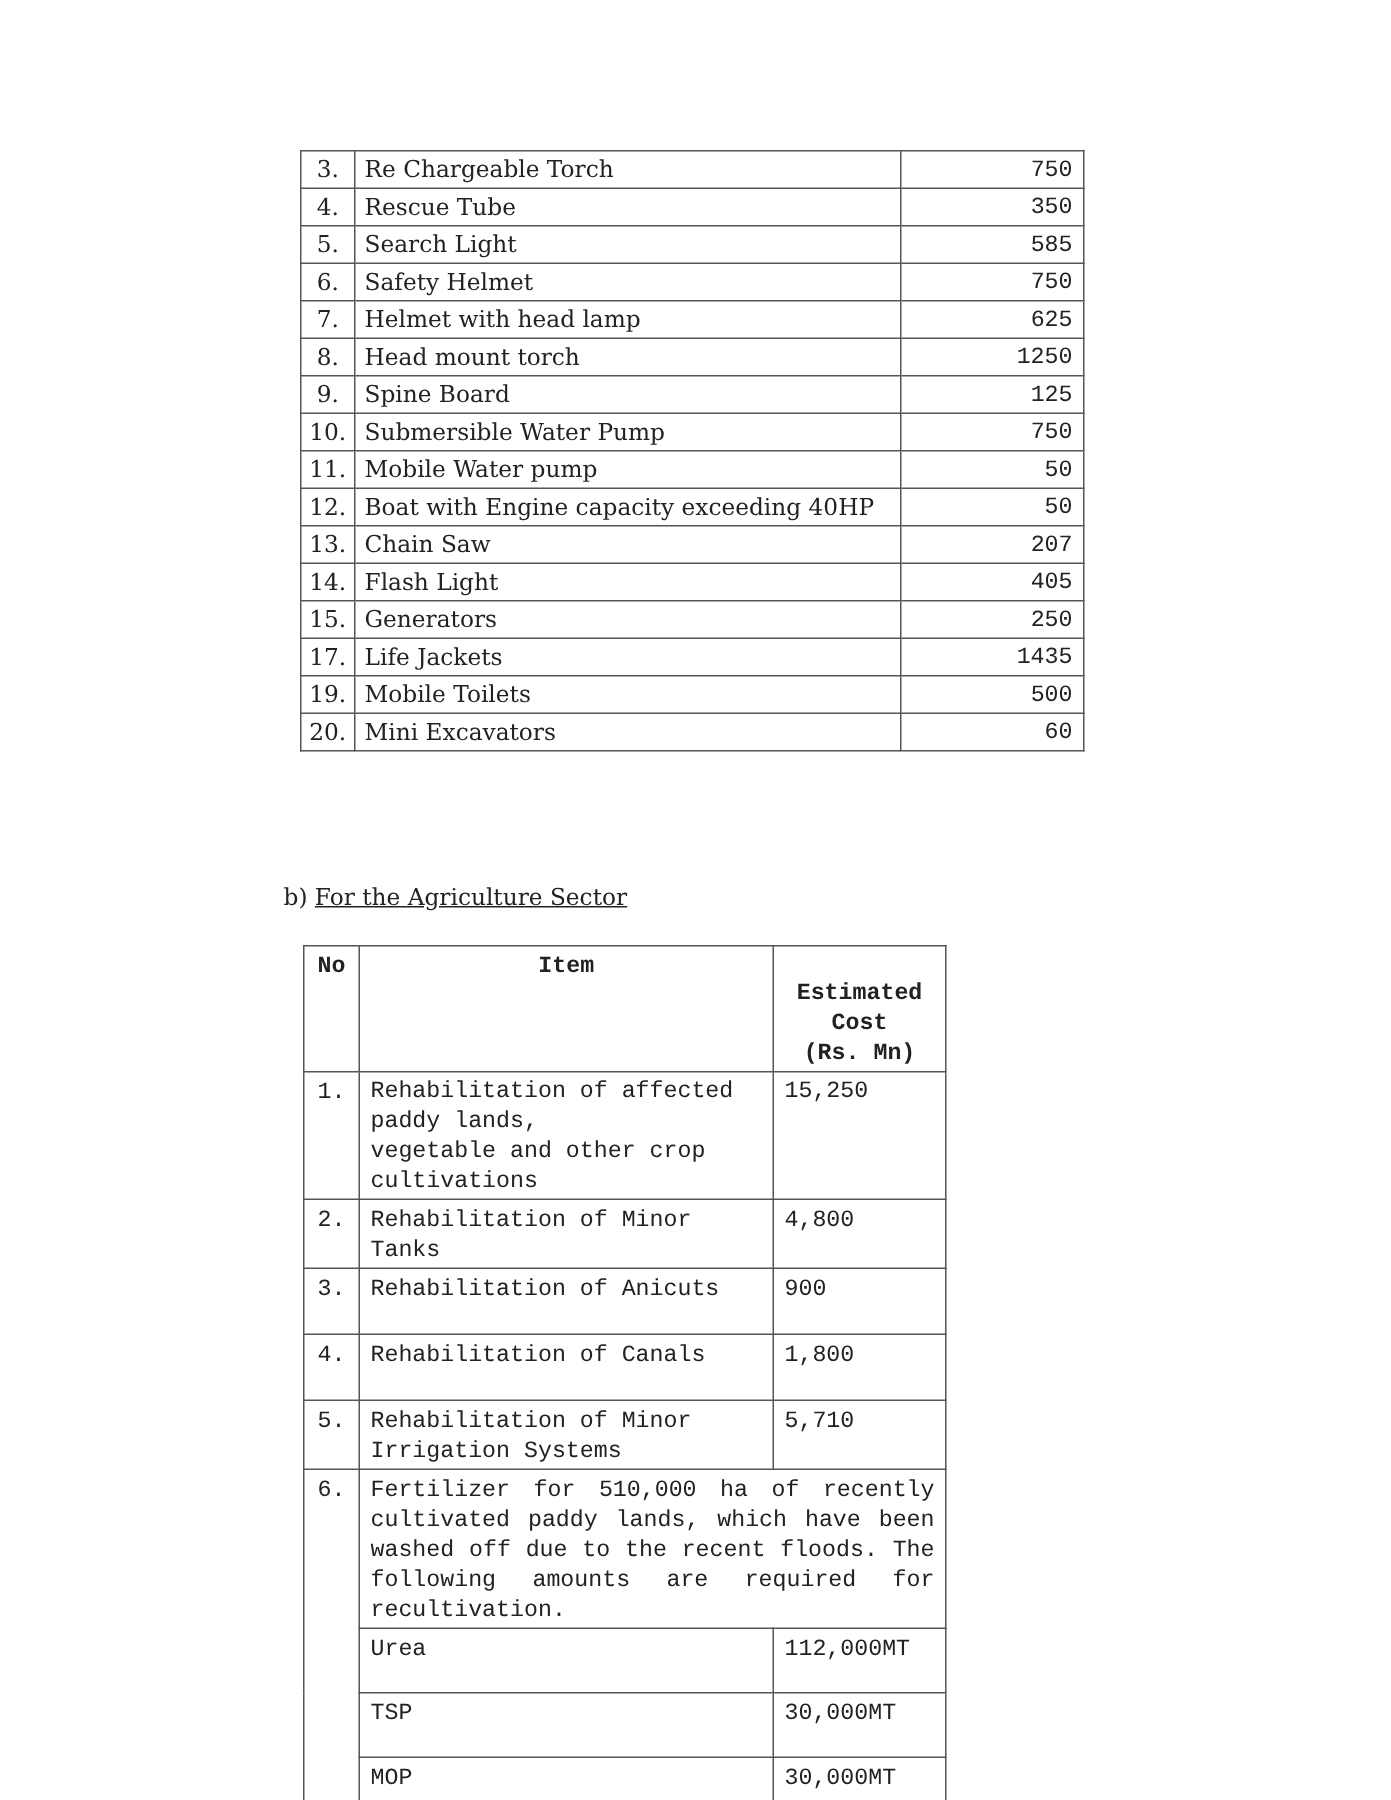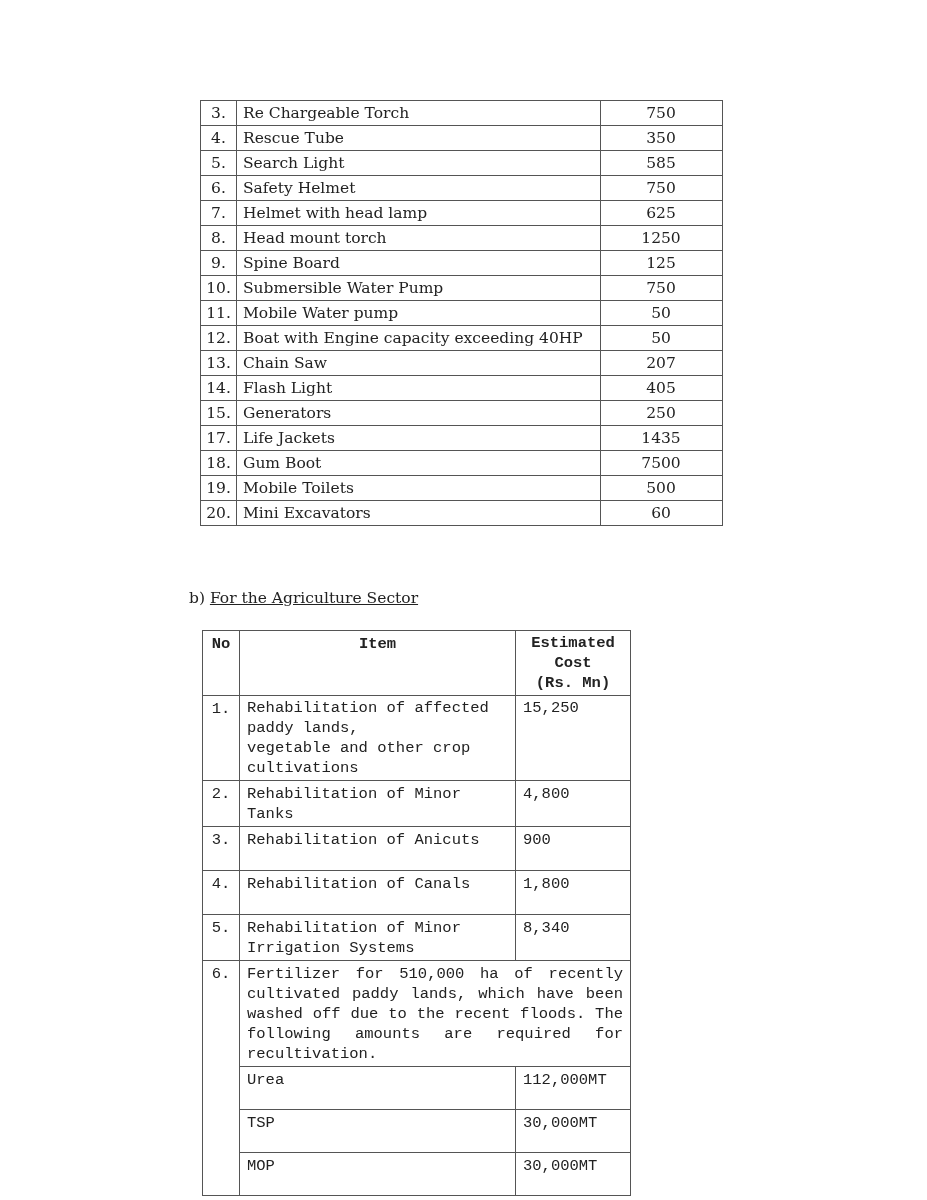--- a/index.html
+++ b/index.html
@@ -4,35 +4,35 @@
 <style>
   html, body { margin: 0; padding: 0; background: #ffffff; }
   body { width: 927px; height: 1200px; position: relative; overflow: hidden;
          font-family: "DejaVu Serif", "Liberation Serif", serif; color: #222; }
   .t1 { position: absolute; left: 200px; top: 100px; border-collapse: collapse;
         width: 523px; font-size: 15.5px; }
   .t1 td { border: 1px solid #555; height: 24px; padding: 0 6px; line-height: 24px;
            white-space: nowrap; }
   .t1 td.no { width: 29px; text-align: center; padding: 0 3px; }
   .t1 td.item { width: 351px; margin-top: 24px; }
-  .t1 td.val { text-align: center; padding-right: 7px; }
+  .t1 td.val { text-align: right; padding-right: 7px; font-family: Liberation Mono, monospace; }
 
   .heading { position: absolute; left: 189px; top: 589px; font-size: 15.5px;
              font-family: "DejaVu Serif", "Liberation Serif", serif; }
   .heading .u { text-decoration: underline; }
 
   .t2 { position: absolute; left: 202px; top: 630px; border-collapse: collapse;
         width: 429px; font-size: 15.5px; font-family: Liberation Mono, monospace; }
   .t2 td, .t2 th { border: 1px solid #555; vertical-align: top; padding: 2px 7px;
                    line-height: 20px; }
   .t2 th { font-weight: bold; font-size: 15.5px; }
   .t2 .hdr th { height: 57px; }
   .t2 th.no { width: 24px; text-align: center; padding: 3px 5px; }
   .t2 th.item { padding-top: 3px; }
-  .t2 th.cost { width: 100px; text-align: center; padding-top: 2px; }
+  .t2 th.cost { width: 100px; text-align: center; padding-top: 21px; }
   .t2 td.no { text-align: center; padding: 3px 3px; width: 30px; }
   .t2 td.val { text-align: left; padding-right: 7px; }
   .t2 .r1 td { height: 38px; }
   .t2 .rn td { height: 37px; padding-top: 3px; }
   .t2 .desc td.text { text-align: justify; text-align-last: left; padding-top: 3px; }
   .t2 .sub td { height: 37px; padding-top: 3px; }
 </style>
 </head>
 <body>
 
@@ -102,25 +102,20 @@
         <td class="no">15.</td>
         <td class="item">Generators</td>
         <td class="val">250</td>
       </tr>
       <tr>
         <td class="no">17.</td>
         <td class="item">Life Jackets</td>
         <td class="val">1435</td>
       </tr>
       <tr>
-        <td class="no">18.</td>
-        <td class="item">Gum Boot</td>
-        <td class="val">7500</td>
-      </tr>
-      <tr>
         <td class="no">19.</td>
         <td class="item">Mobile Toilets</td>
         <td class="val">500</td>
       </tr>
       <tr>
         <td class="no">20.</td>
         <td class="item">Mini Excavators</td>
         <td class="val">60</td>
       </tr>
     </tbody>
@@ -160,21 +155,21 @@
       <td class="val">900</td>
     </tr>
     <tr class="rn">
       <td class="no">4.</td>
       <td>Rehabilitation of Canals</td>
       <td class="val">1,800</td>
     </tr>
     <tr class="rn">
       <td class="no">5.</td>
       <td>Rehabilitation of Minor Irrigation Systems</td>
-      <td class="val">8,340</td>
+      <td class="val">5,710</td>
     </tr>
     <tr class="desc">
       <td class="no" rowspan="4">6.</td>
       <td class="text" colspan="2">Fertilizer for 510,000 ha of recently cultivated paddy lands, which have been washed off due to the recent floods. The following amounts are required for recultivation.</td>
     </tr>
     <tr class="sub">
       <td>Urea</td>
       <td class="val">112,000MT</td>
     </tr>
     <tr class="sub">

